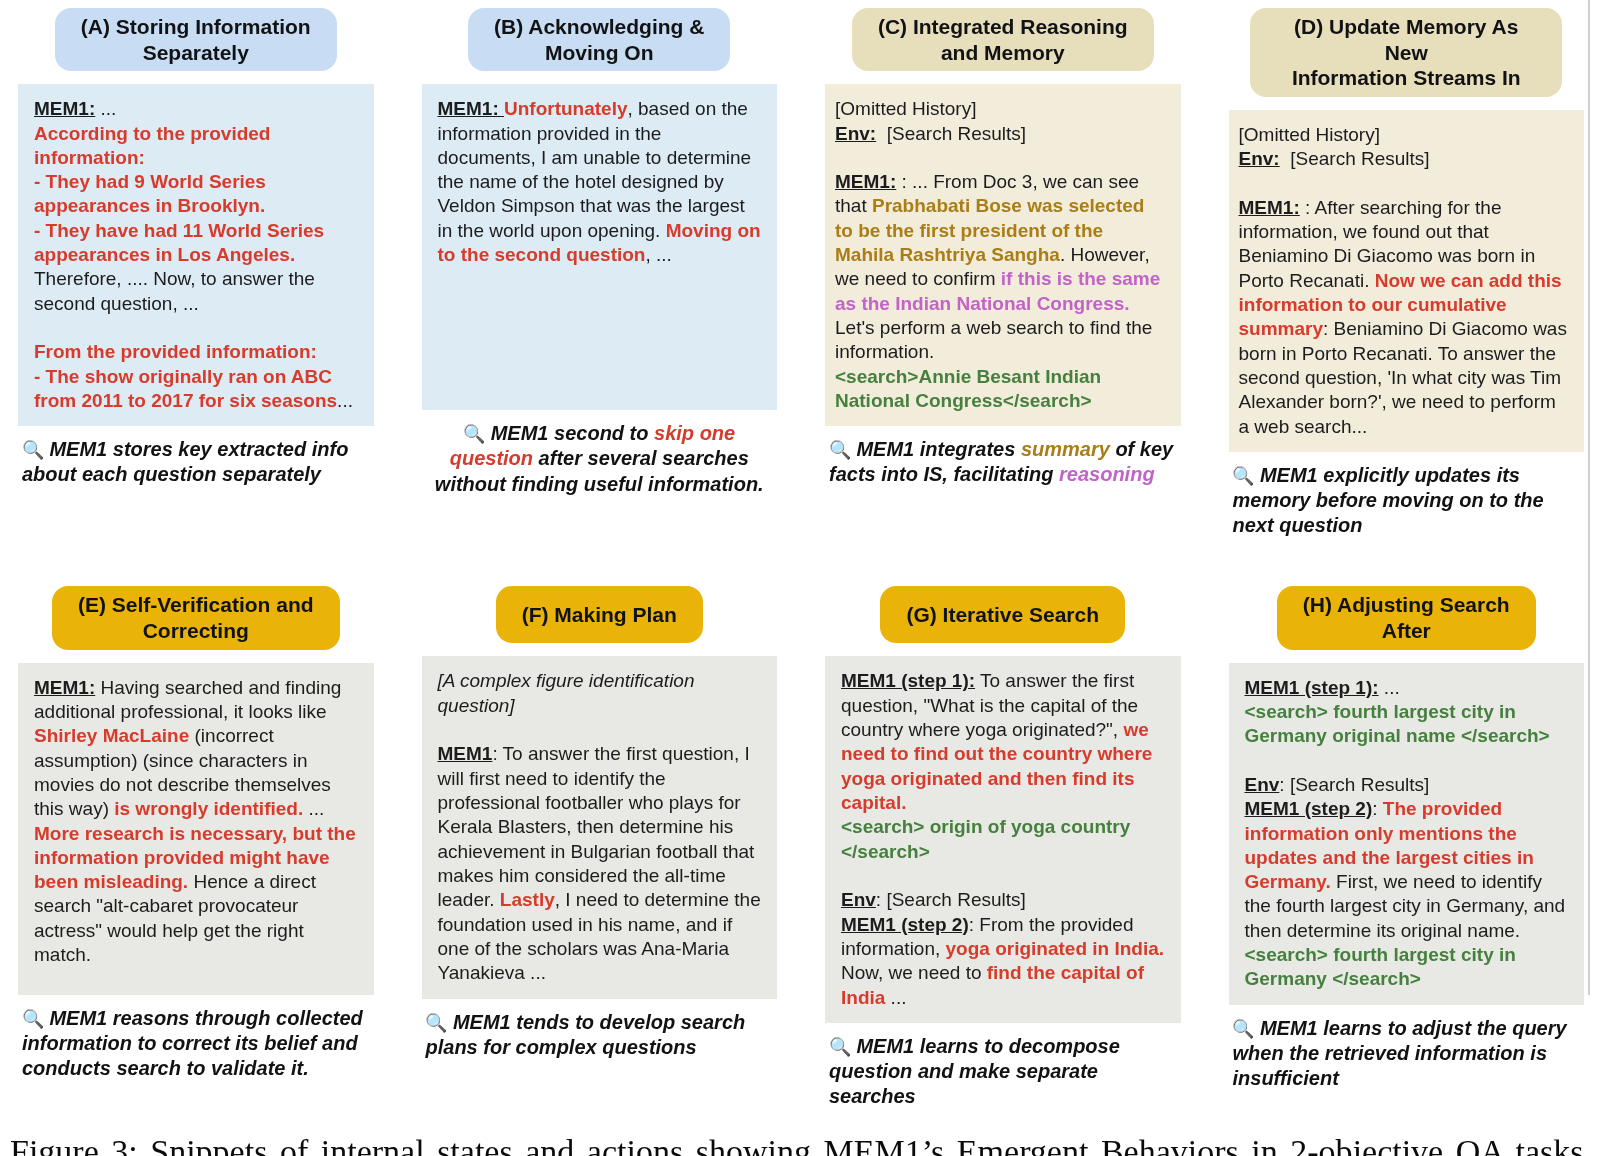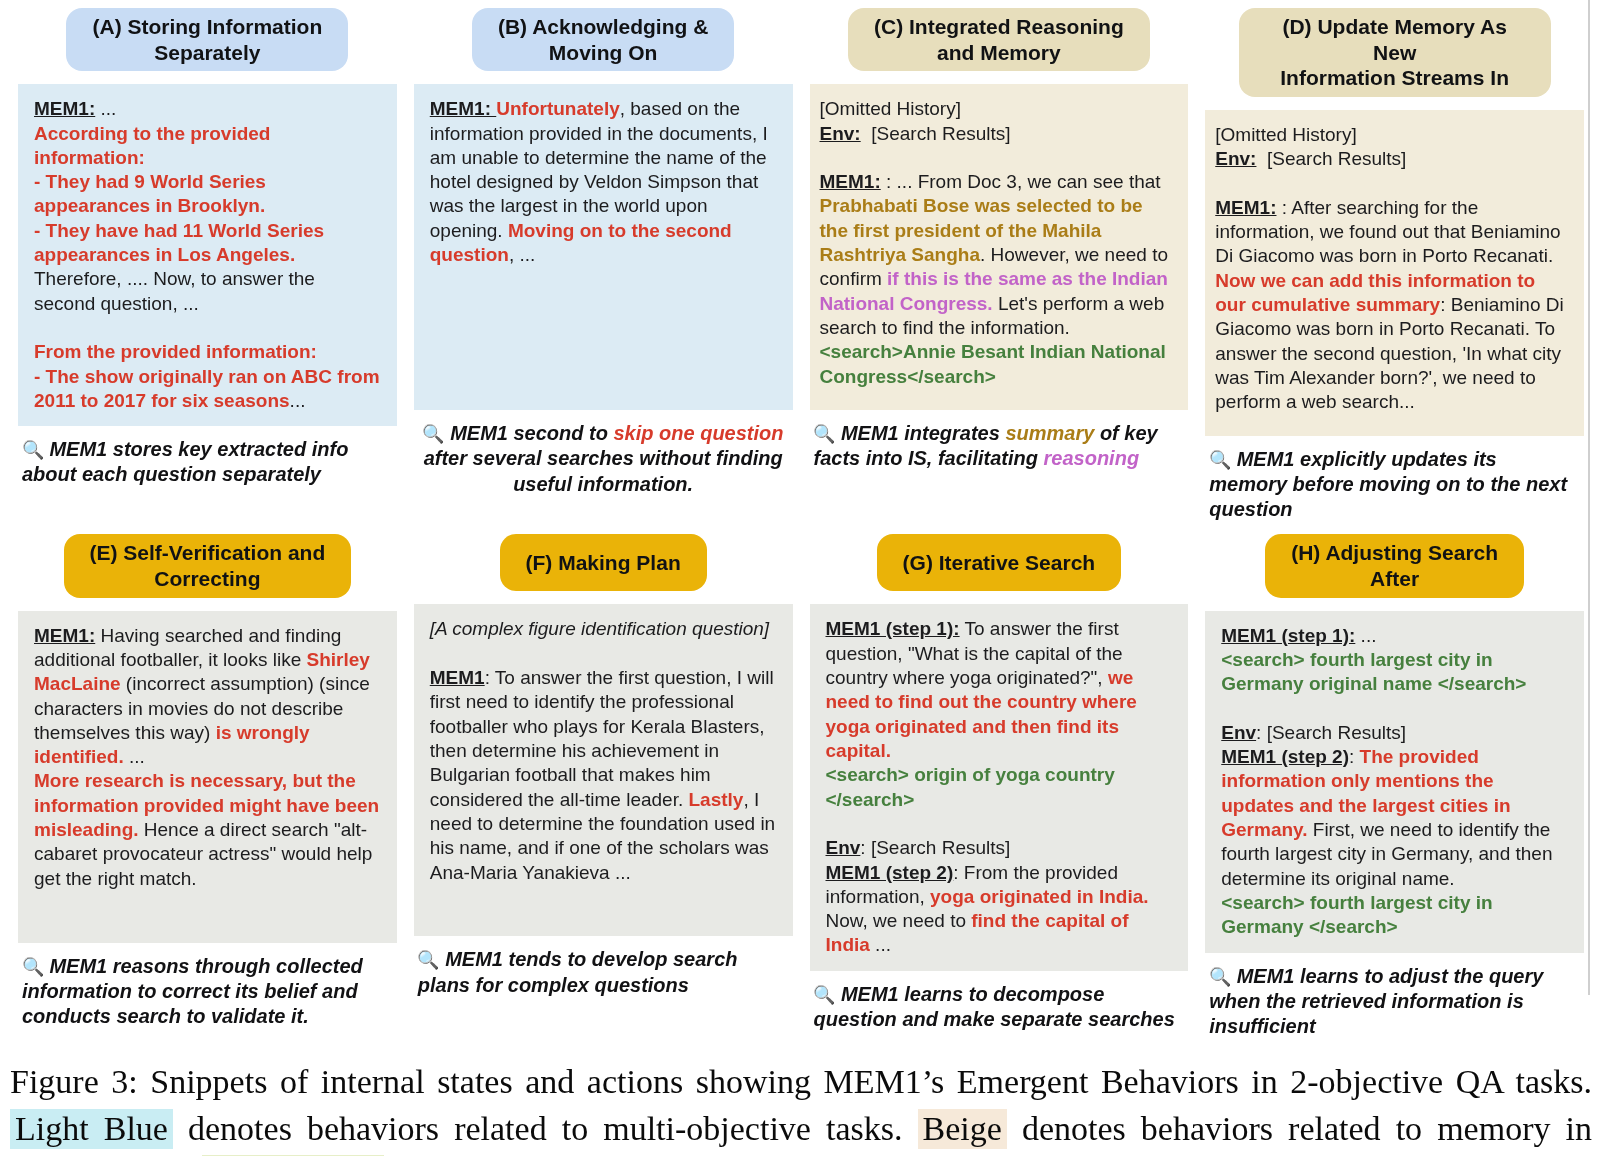--- a/index.html
+++ b/index.html
@@ -13,20 +13,21 @@
     position: relative;
     overflow: hidden;
     font-family: "Liberation Sans", sans-serif;
   }
   .panels-grid {
     display: grid;
     grid-template-columns: repeat(4, 1fr);
     column-gap: 17px;
     row-gap: 12px;
     padding: 8px 18px 0 18px;
+    gap: 48px;
   }
   .panel { display: flex; flex-direction: column; }
   .pill {
     min-height: 57px;
     max-width: 312px;
     margin: 0 auto 13px auto;
     padding: 6px 26px;
     border-radius: 16px;
     display: flex;
     align-items: center;
@@ -134,21 +135,21 @@
 Information Streams In</div>
       <div class="panel-body"><span class="seg">[Omitted History]
 </span><span class="seg bold">Env:</span><span class="seg">  [Search Results]
 
 </span><span class="seg bold">MEM1:</span><span class="seg"> : After searching for the information, we found out that Beniamino Di Giacomo was born in Porto Recanati. </span><span class="seg red">Now we can add this information to our cumulative summary</span><span class="seg">: Beniamino Di Giacomo was born in Porto Recanati. To answer the second question, 'In what city was Tim Alexander born?', we need to perform a web search...</span></div>
       <div class="panel-note"><span class="mag-icon">🔍</span><span class="seg">MEM1 explicitly updates its memory before moving on to the next question</span></div>
     </article>
     <article class="panel theme-green panel-e">
       <div class="pill">(E) Self-Verification and
 Correcting</div>
-      <div class="panel-body"><span class="seg bold">MEM1:</span><span class="seg"> Having searched and finding additional footballer, it looks like </span><span class="seg red">Shirley MacLaine</span><span class="seg"> (incorrect assumption) (since characters in movies do not describe themselves this way) </span><span class="seg red">is wrongly identified.</span><span class="seg"> ...
+      <div class="panel-body"><span class="seg bold">MEM1:</span><span class="seg"> Having searched and finding additional professional, it looks like </span><span class="seg red">Shirley MacLaine</span><span class="seg"> (incorrect assumption) (since characters in movies do not describe themselves this way) </span><span class="seg red">is wrongly identified.</span><span class="seg"> ...
 </span><span class="seg red">More research is necessary, but the information provided might have been misleading.</span><span class="seg"> Hence a direct search "alt-cabaret provocateur actress" would help get the right match.</span></div>
       <div class="panel-note"><span class="mag-icon">🔍</span><span class="seg">MEM1 reasons through collected information to correct its belief and conducts search to validate it.</span></div>
     </article>
     <article class="panel theme-green panel-f">
       <div class="pill">(F) Making Plan</div>
       <div class="panel-body"><span class="seg italic">[A complex figure identification question]
 
 </span><span class="seg bold">MEM1</span><span class="seg">: To answer the first question, I will first need to identify the professional footballer who plays for Kerala Blasters, then determine his achievement in Bulgarian football that makes him considered the all-time leader. </span><span class="seg red">Lastly</span><span class="seg">, I need to determine the foundation used in his name, and if one of the scholars was Ana-Maria Yanakieva ...</span></div>
       <div class="panel-note"><span class="mag-icon">🔍</span><span class="seg">MEM1 tends to develop search plans for complex questions</span></div>
     </article>

